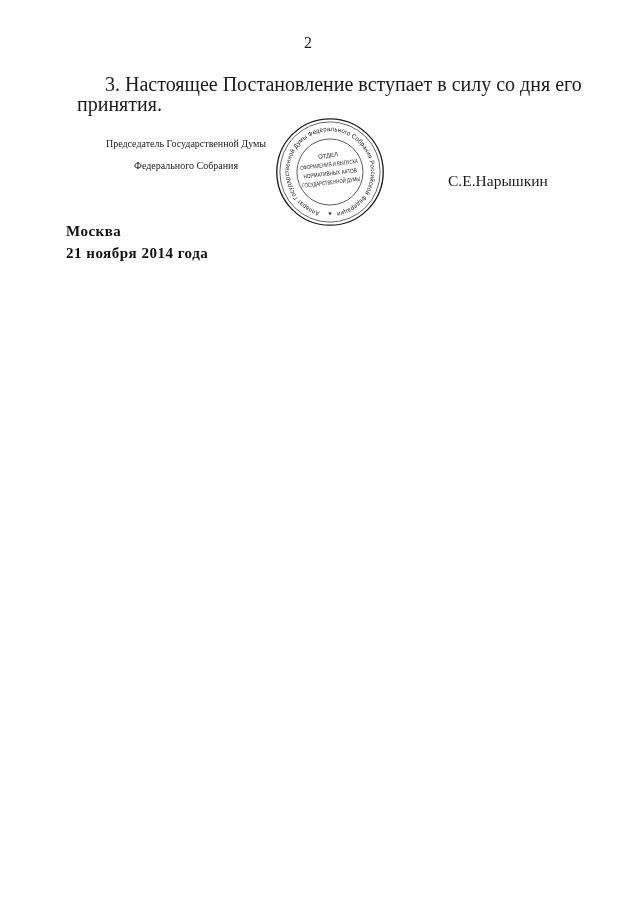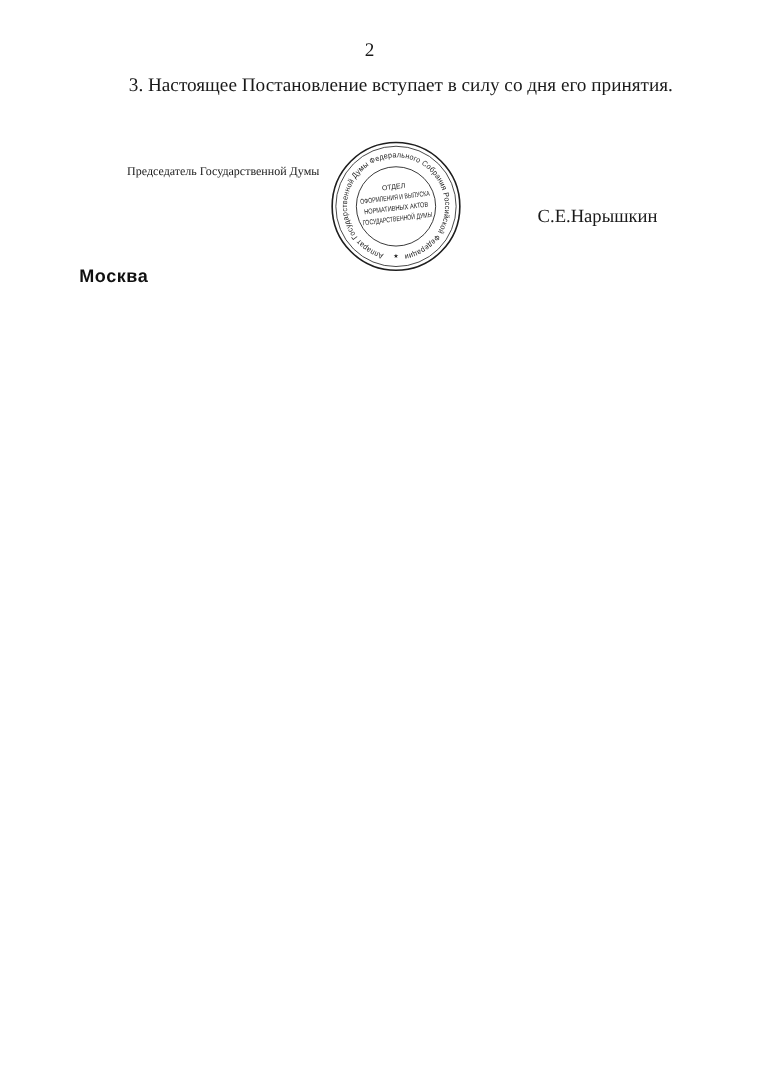--- a/index.html
+++ b/index.html
@@ -22,25 +22,24 @@
     left: 0;
     width: 616px;
     text-align: center;
     font-size: 16px;
   }
   .paragraph {
     position: absolute;
     top: 62px;
     left: 65px;
     width: 510px;
-    margin: 0;
+    margin: 12px;
     text-indent: 28px;
-    font-size: 16px;
+    font-size: 20px;
     line-height: 20px;
-    text-align: center;
   }
   .sig-block {
     position: absolute;
     top: 133px;
     left: 62px;
     width: 248px;
     text-align: center;
     font-size: 10px;
     line-height: 21.5px;
     white-space: nowrap;
@@ -80,40 +79,41 @@
   }
   .stamp-center text {
     font-family: "Liberation Sans", sans-serif;
     font-size: 10.5px;
     fill: #1e1e1e;
   }
   .footer {
     position: absolute;
     top: 220px;
     left: 66px;
-    font-family: Liberation Sans, sans-serif;
+    font-family: Liberation Serif, serif;
     font-weight: 700;
     font-size: 15px;
     line-height: 22px;
     letter-spacing: 0.5px;
     white-space: nowrap;
     color: #111111;
   }
 </style>
 </head>
 <body>
 
 <div class="page">
 
   <div class="page-number">2</div>
 
   <p class="paragraph">3. Настоящее Постановление вступает в силу со дня его принятия.</p>
 
   <div class="sig-block">
     <div>Председатель Государственной Думы</div>
+    <div>Федерального Собрания</div>
   </div>
 
   <div class="sig-name">С.Е.Нарышкин</div>
 
   <svg class="stamp" viewBox="0 0 200 200" xmlns="http://www.w3.org/2000/svg">
     <circle class="ring-outer" cx="100" cy="100" r="95"></circle>
     <circle class="ring-inner2" cx="100" cy="100" r="89.5"></circle>
     <circle class="ring-center" cx="100" cy="100" r="59"></circle>
     <path id="ringPath" d="M 100 173 A 73 73 0 1 1 100.02 173" fill="none"></path>
     <text class="ring-text">
@@ -123,15 +123,16 @@
     <g class="stamp-center" transform="rotate(-7 100 100)">
       <text x="100" y="74" text-anchor="middle">ОТДЕЛ</text>
       <text x="100" y="90" text-anchor="middle" textLength="104" lengthAdjust="spacingAndGlyphs">ОФОРМЛЕНИЯ И ВЫПУСКА</text>
       <text x="100" y="106" text-anchor="middle" textLength="96" lengthAdjust="spacingAndGlyphs">НОРМАТИВНЫХ АКТОВ</text>
       <text x="100" y="122" text-anchor="middle" textLength="104" lengthAdjust="spacingAndGlyphs">ГОСУДАРСТВЕННОЙ ДУМЫ</text>
     </g>
   </svg>
 
   <div class="footer">
     <div>Москва</div>
+    <div>21 ноября 2014 года</div>
   </div>
 
 </div>
 
 </body></html>

